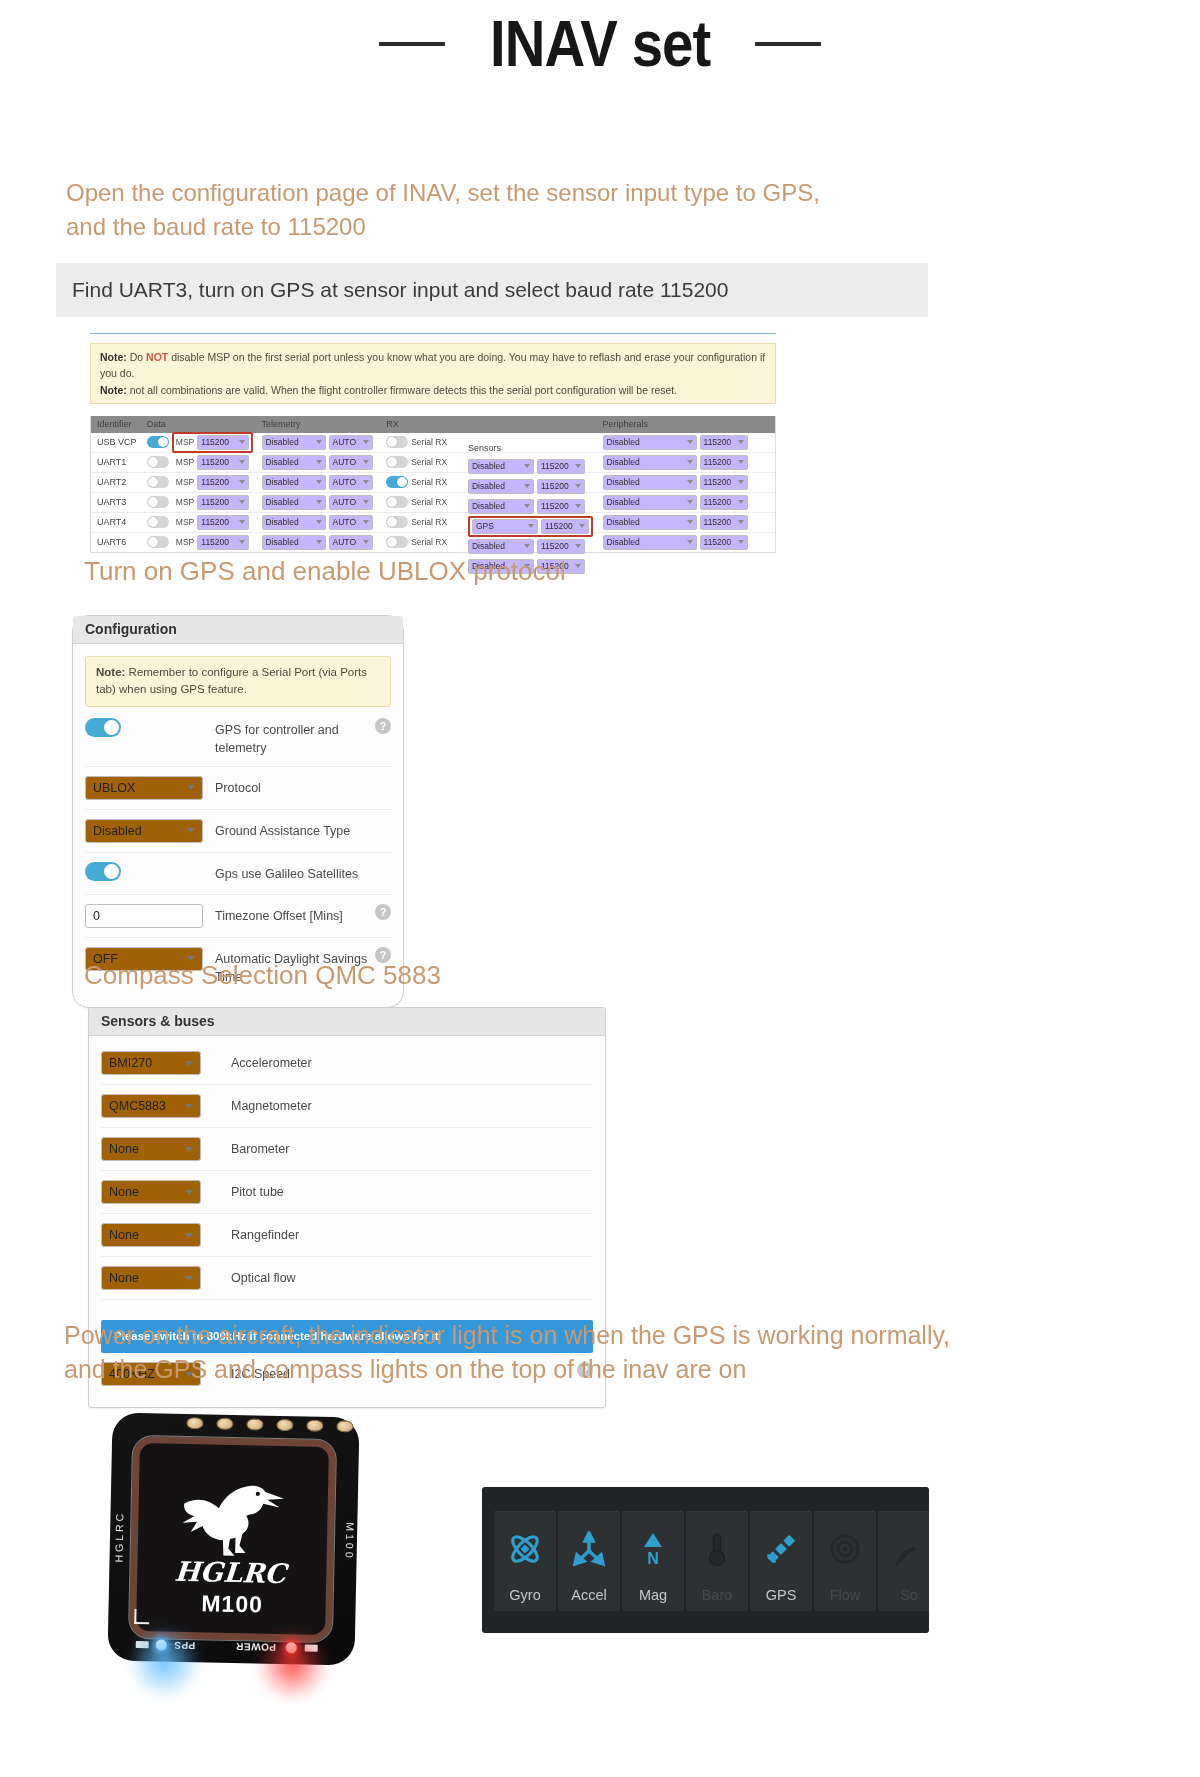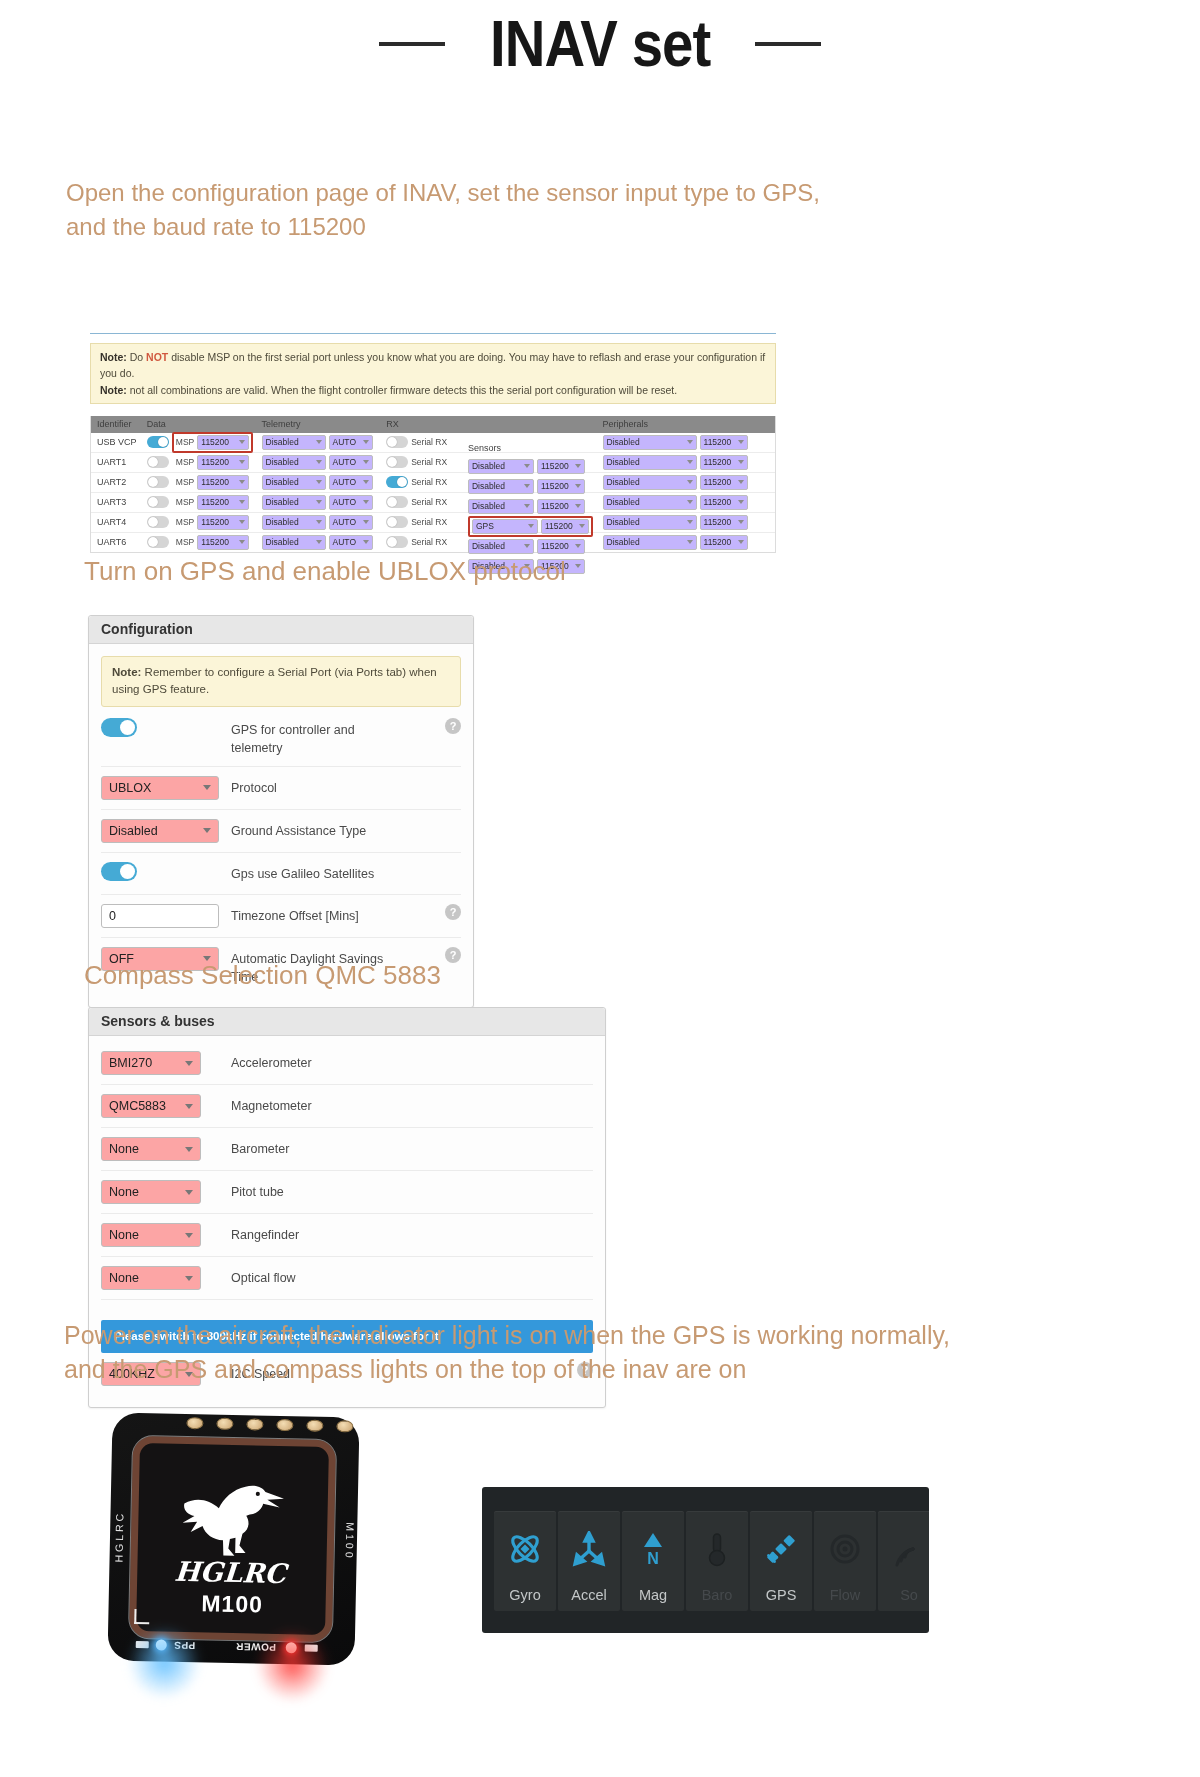--- a/index.html
+++ b/index.html
@@ -70,21 +70,21 @@
   .frow:last-child{border-bottom:none;}
   .ctl{width:130px;flex:none;}
   .flabel{font-size:12.5px;color:#4a4a4a;line-height:1.45;padding-top:3px;}
   .help{margin-left:auto;flex:none;width:16px;height:16px;border-radius:50%;background:#c6c6c6;color:#fff;
         font-size:11px;font-weight:bold;text-align:center;line-height:16px;cursor:pointer;}
   .tgl2{display:inline-block;width:36px;height:19px;border-radius:10px;background:#d5d5d5;position:relative;cursor:pointer;}
   .tgl2.on{background:#45aad5;}
   .tgl2:after{content:"";position:absolute;top:2px;left:2px;width:15px;height:15px;border-radius:50%;background:#fff;}
   .tgl2.on:after{left:19px;}
   .sel2{display:inline-flex;align-items:center;justify-content:space-between;width:118px;height:24px;
-        box-sizing:border-box;background:#fca5a5;border:1px solid #bdbdbd;border-radius:3px;padding:0 7px;
+        box-sizing:border-box;background:#a16207;border:1px solid #bdbdbd;border-radius:3px;padding:0 7px;
         font-size:12.5px;color:#222;cursor:pointer;}
   .sel2:after{content:"";width:0;height:0;border-left:4px solid transparent;border-right:4px solid transparent;
               border-top:5px solid #777;}
   .inp{width:118px;height:24px;box-sizing:border-box;background:#fff;border:1px solid #bdbdbd;border-radius:3px;
        padding:0 7px;font-size:12.5px;color:#222;font-family:"Liberation Sans",sans-serif;}
   .w100{width:100px;}
   .bluebar{margin-top:20px;height:33px;line-height:33px;background:#3498db;color:#fff;font-size:11.5px;
            font-weight:bold;padding-left:13px;border-radius:2px;}
 
   
@@ -133,20 +133,23 @@
     <div class="title-dash"></div>
     <div class="title-text">INAV set</div>
     <div class="title-dash"></div>
   </div>
 
   <div class="intro accent">
     <div>Open the configuration page of INAV, set the sensor input type to GPS,</div>
     <div>and the baud rate to 115200</div>
   </div>
 
+  <div class="banner">
+    <span>Find UART3, turn on GPS at sensor input and select baud rate 115200</span>
+  </div>
 
   <div class="ports">
     <div class="ports-rule"></div>
     <div class="notes">
       <div><b>Note:</b><span> Do </span><span class="red">NOT</span><span> disable MSP on the first serial port unless you know what you are doing. You may have to reflash and erase your configuration if you do.</span></div>
       <div><b>Note:</b><span> not all combinations are valid. When the flight controller firmware detects this the serial port configuration will be reset.</span></div>
     </div>
 
     <div class="pt">
       <div class="pt-row pt-head">
@@ -319,21 +322,21 @@
         <div class="c c6">
             <span class="sel w86">Disabled</span>
             <span class="sel w40">115200</span>
           </div>
       </div>
     </div>
   </div>
 
   <div class="h-orange" style="left:84px;top:556px;">Turn on GPS and enable UBLOX protocol</div>
 
-  <div class="panel" style="left:88px;top:615px;width:386px;">
+  <div class="panel" style="left:72px;top:615px;width:332px;border-radius:17px;">
     <div class="panel-h">Configuration</div>
     <div class="panel-b">
       <div class="note2"><b>Note:</b><span> Remember to configure a Serial Port (via Ports tab) when using GPS feature.</span></div>
 
       <div class="frow">
         <div class="ctl"><span class="tgl2 on"></span></div>
         <div class="flabel" style="width:158px;">GPS for controller and telemetry</div>
         <span class="help">?</span>
       </div>
       <div class="frow">

